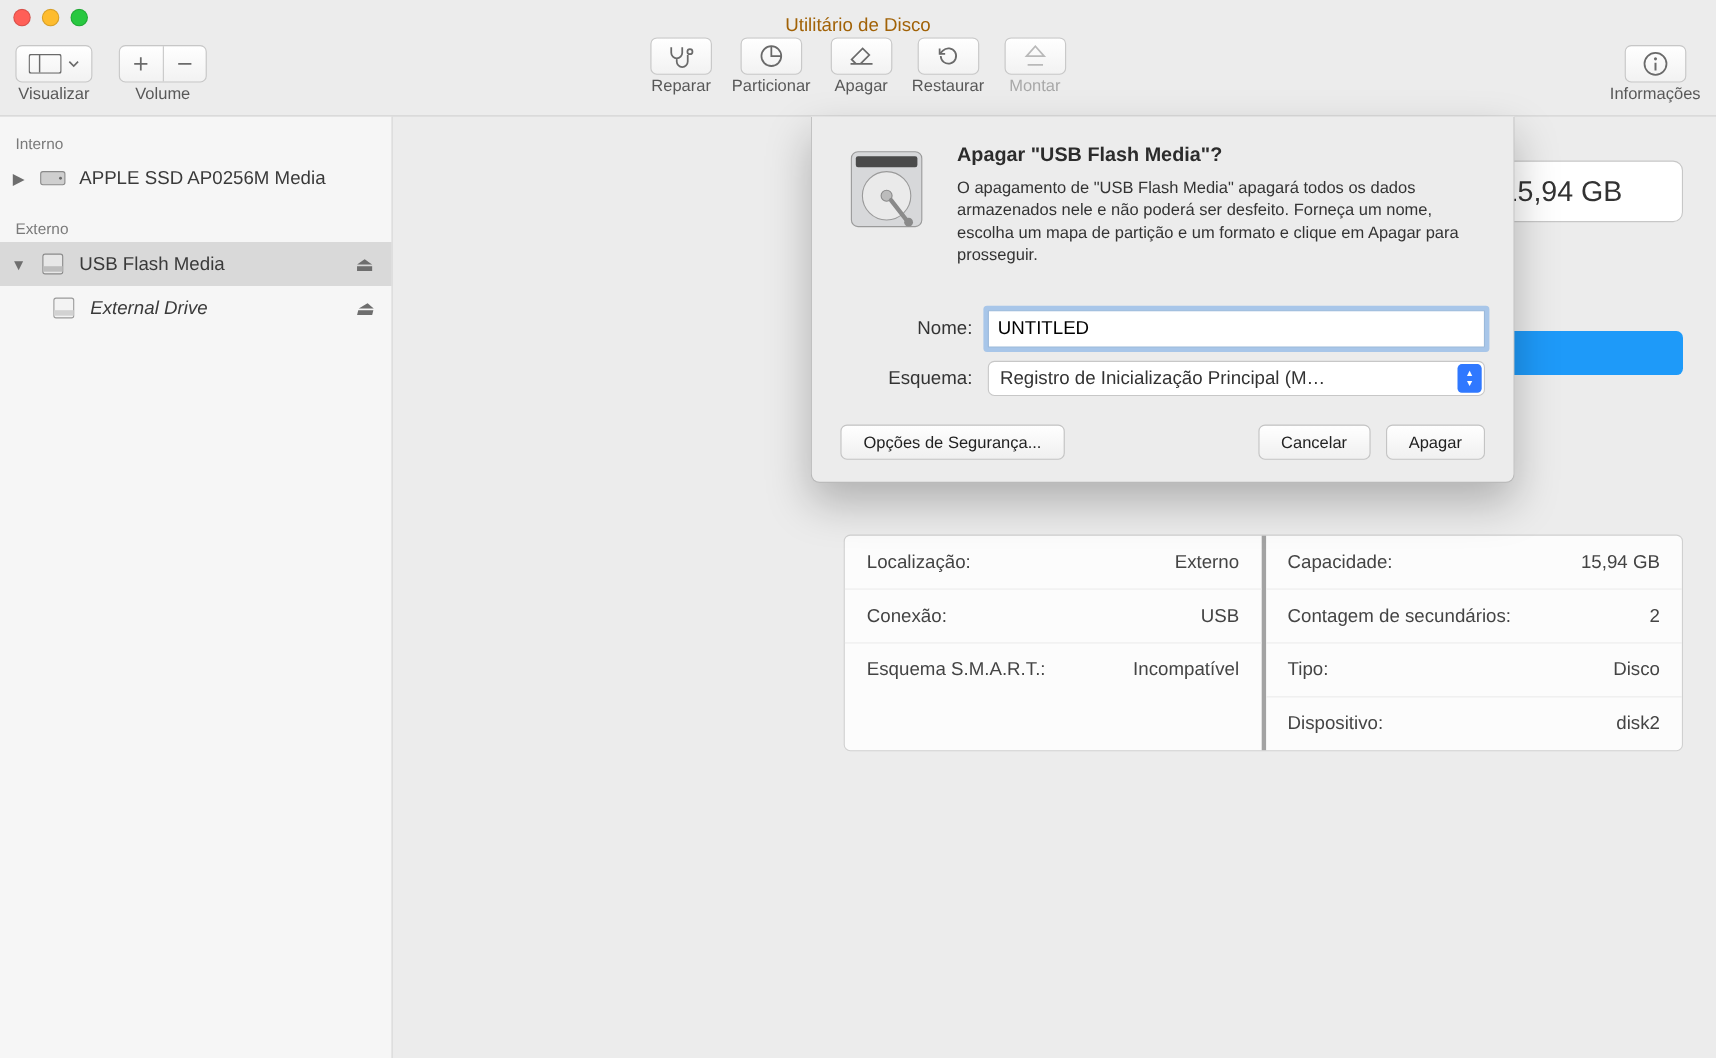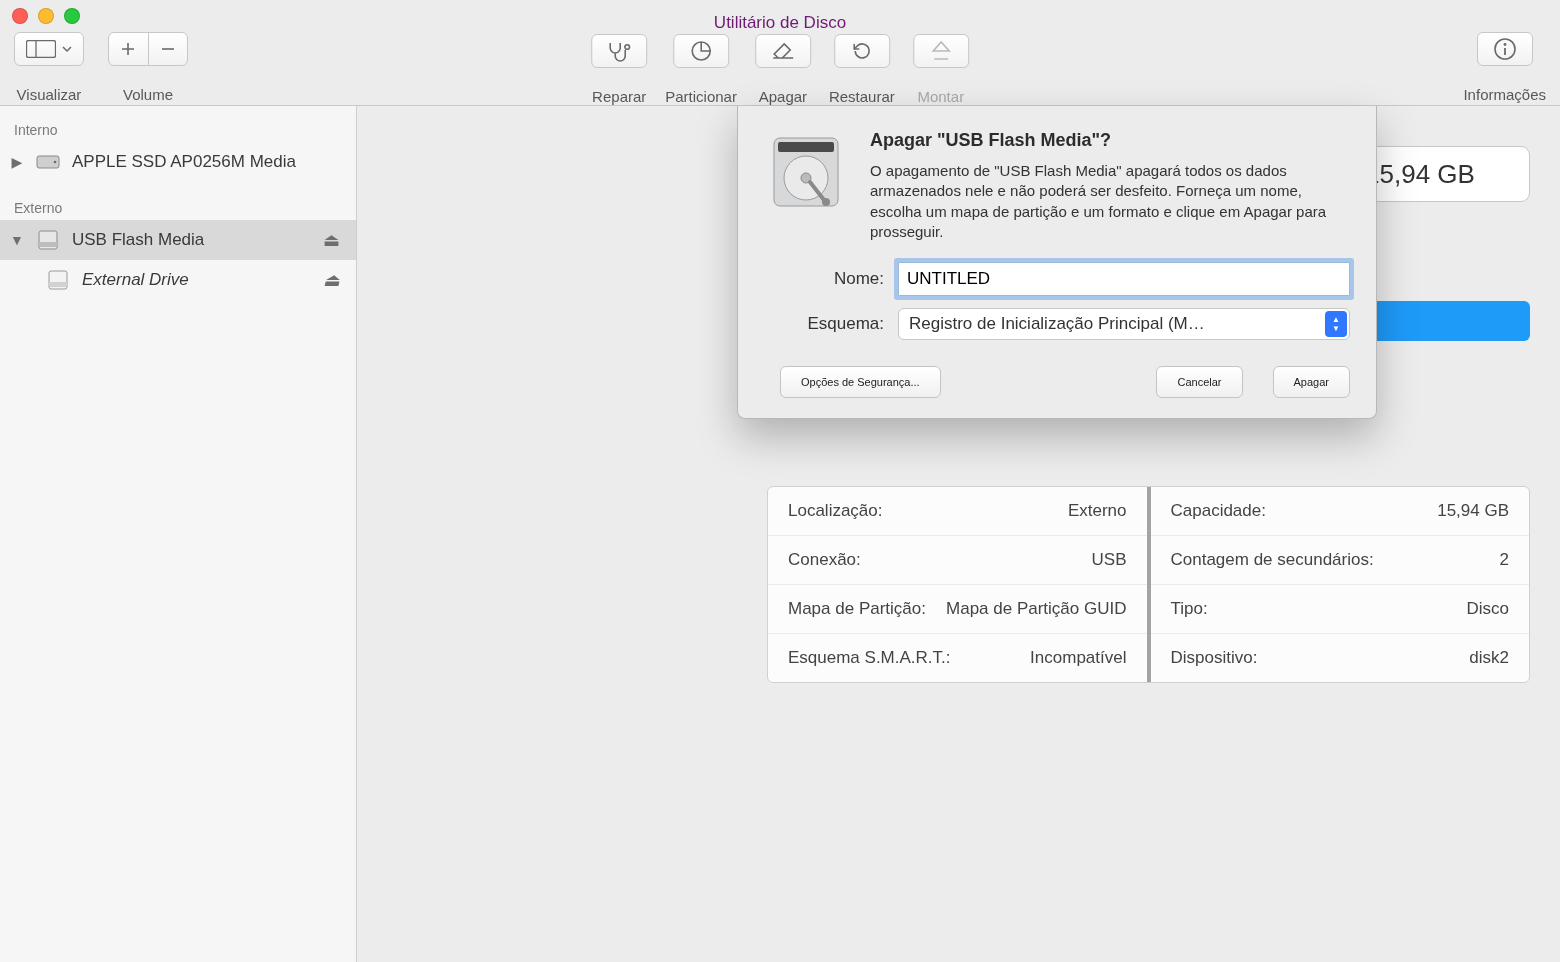--- a/index.html
+++ b/index.html
@@ -27,31 +27,31 @@
     padding: 0 12px;
     position: relative;
   }
   .traffic-lights { display: flex; gap: 10px; margin-top: 2px; }
   .tl { width: 16px; height: 16px; border-radius: 50%; border: 0.5px solid rgba(0,0,0,0.15); }
   .tl.red { background: #ff5f57; }
   .tl.yellow { background: #febc2e; }
   .tl.green { background: #28c840; }
   .title {
     position: absolute; left: 0; right: 0; text-align: center;
-    font-size: 17px; color: #701a75; pointer-events: none; margin-top: 16px;
+    font-size: 17px; color: #a16207; pointer-events: none; margin-top: 16px;
   }
   .toolbar {
     height: 76px;
     display: flex;
     align-items: center;
     padding: 0 14px;
     gap: 24px;
     border-bottom: 1px solid #c8c8c8;
   }
-  .toolgroup { display: flex; flex-direction: column; align-items: center; gap: 20px; }
+  .toolgroup { display: flex; flex-direction: column; align-items: center; gap: 2px; }
   .toolbtn, .toolpair {
     height: 34px;
     background: linear-gradient(#fff,#f2f2f2);
     border: 1px solid #c7c7c7;
     border-radius: 6px;
     display: flex; align-items: center; justify-content: center;
     color: #555;
   }
   .toolbtn { width: 56px; }
   .toolpair { width: 80px; }
@@ -117,21 +117,21 @@
     border:1px solid #b8b8b8;
     border-top:none;
     border-bottom-left-radius:8px; border-bottom-right-radius:8px;
     box-shadow: 0 18px 40px rgba(0,0,0,0.25);
     padding: 24px 26px 20px;
   }
   .sheet-top { display:flex; gap:22px; }
   .disk-icon { width:84px; height:84px; flex-shrink:0; }
   .sheet-title { font-weight:600; font-size:18px; margin-bottom:10px; }
   .sheet-desc { font-size:15px; color:#333; line-height:1.35; }
-  .form { margin-top: 20px; display:flex; flex-direction:column; gap:12px; margin-left:2px;}
+  .form { margin-top: 40px; display:flex; flex-direction:column; gap:12px; margin-left:2px;}
   .form-row { display:flex; align-items:center; gap:14px; }
   .form-label { width:118px; text-align:right; font-size:17px; color:#333; }
   .text-input {
     flex:1; height:34px; border:1px solid #9bb9da;
     box-shadow: 0 0 0 4px rgba(100,160,230,0.5);
     border-radius:1px; background:#fff; padding:16px 8px;
     font-size:17px;
   }
   .select {
     flex:1; height:32px; background:#fff; border:1px solid #c7c7c7;
@@ -143,22 +143,22 @@
     position:absolute; right:2px; top:2px; bottom:2px; width:22px;
     background:#2f78ff; border-radius:4px;
     display:flex; flex-direction:column; align-items:center; justify-content:center;
     color:#fff;
   }
   .select .stepper::before { content:"▲"; font-size:8px; line-height:9px;}
   .select .stepper::after { content:"▼"; font-size:8px; line-height:9px;}
   .sheet-buttons { display:flex; gap:14px; margin-top:26px; align-items:center;}
   .push-btn {
     height:32px; padding:0 20px; background:linear-gradient(#fff,#f0f0f0);
-    border:1px solid #c4c4c4; border-radius:6px; font-size:11px; color:#222;
-    display:flex; align-items:center;margin-left:16px;
+    border:1px solid #c4c4c4; border-radius:6px; font-size:15px; color:#222;
+    display:flex; align-items:center;
   }
   .sheet-buttons .spacer { flex:1; }
   svg { display:block; }
 </style>
 </head>
 <body>
 
 <div class="window">
 
   <div class="titlebar">
@@ -325,24 +325,20 @@
 
       <div class="info-panel">
         <div class="info-col">
           <div class="info-row">
               <span class="k">Localização:</span>
               <span class="v">Externo</span>
             </div>
           <div class="info-row">
               <span class="k">Conexão:</span>
               <span class="v">USB</span>
-            </div>
-          <div class="info-row">
-              <span class="k">Mapa de Partição:</span>
-              <span class="v">Mapa de Partição GUID</span>
             </div>
           <div class="info-row">
               <span class="k">Esquema S.M.A.R.T.:</span>
               <span class="v">Incompatível</span>
             </div>
         </div>
         <div class="info-col">
           <div class="info-row">
               <span class="k">Capacidade:</span>
               <span class="v">15,94 GB</span>

